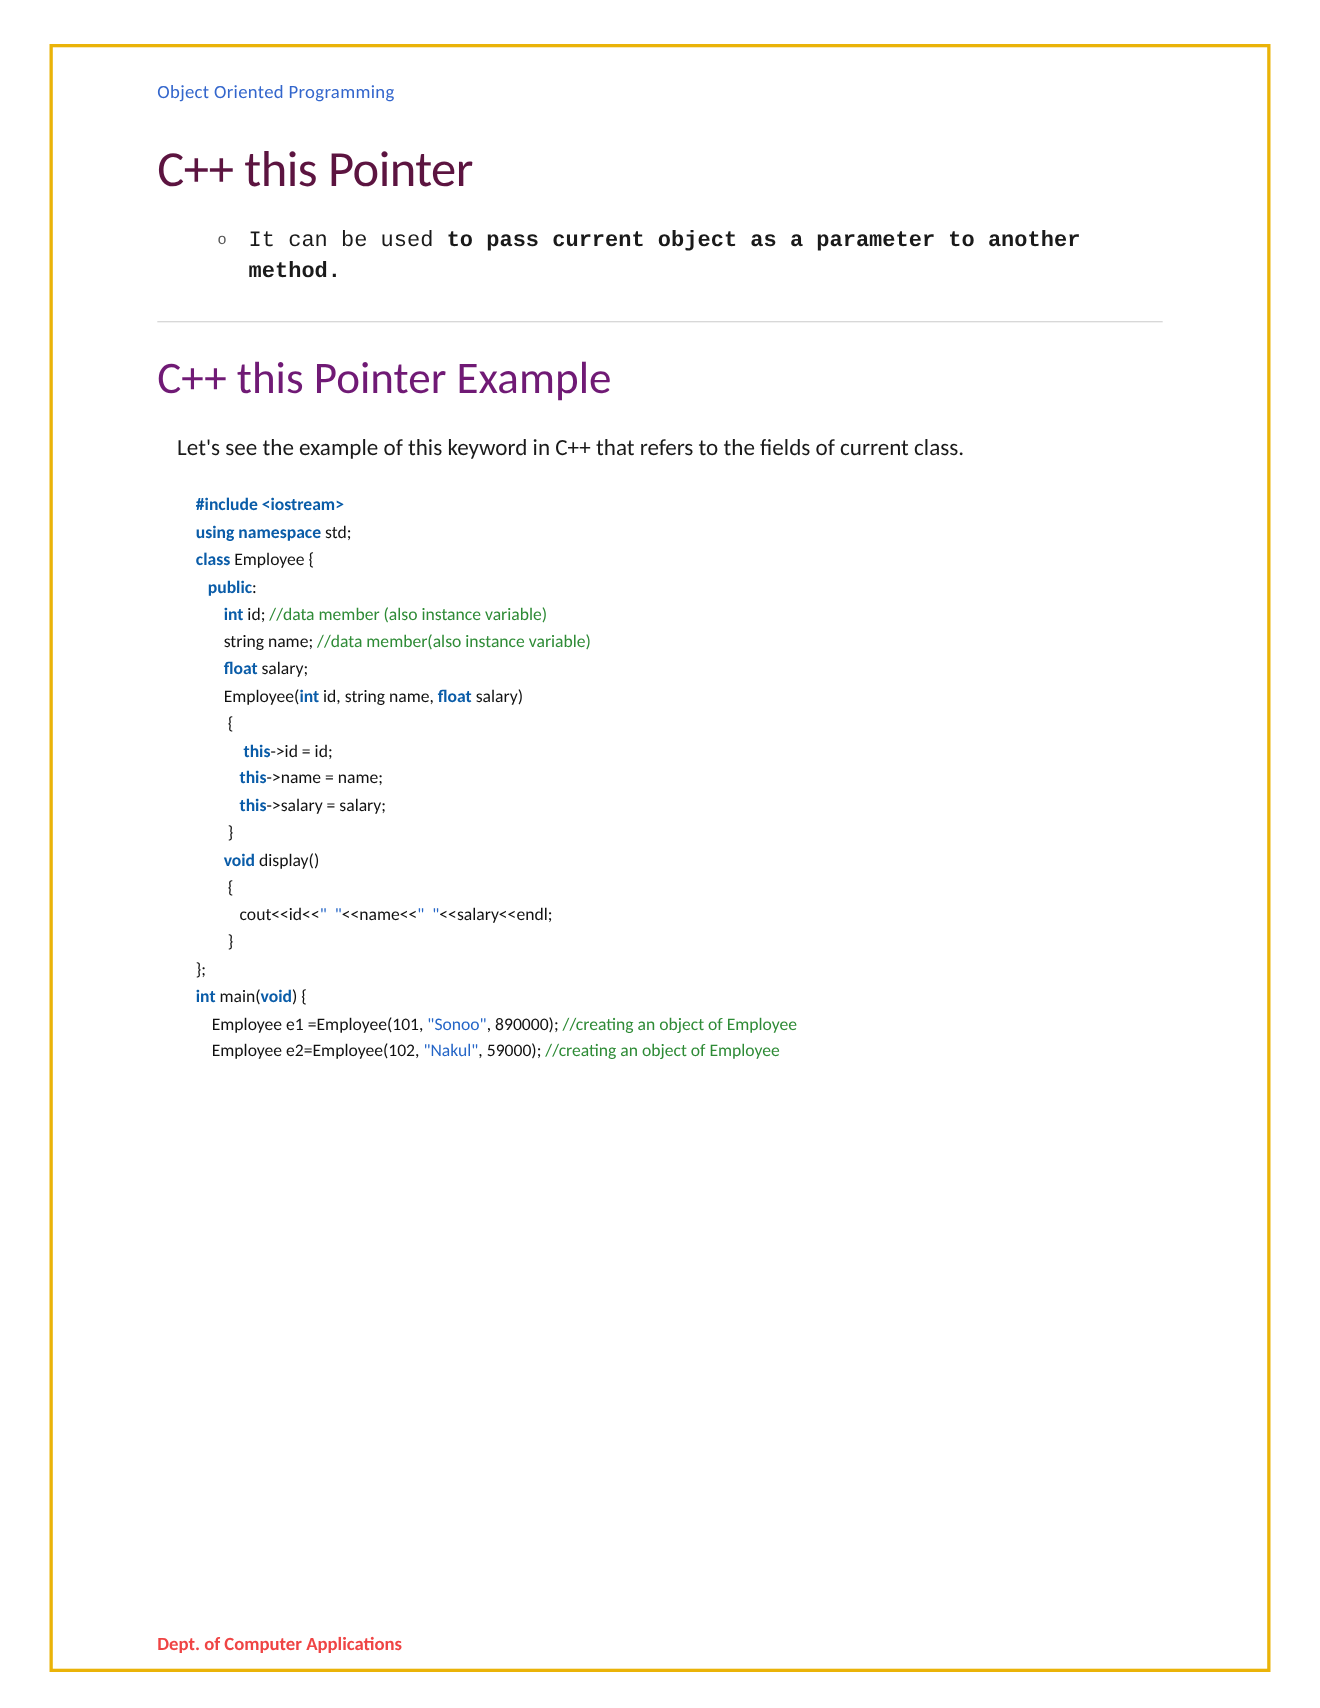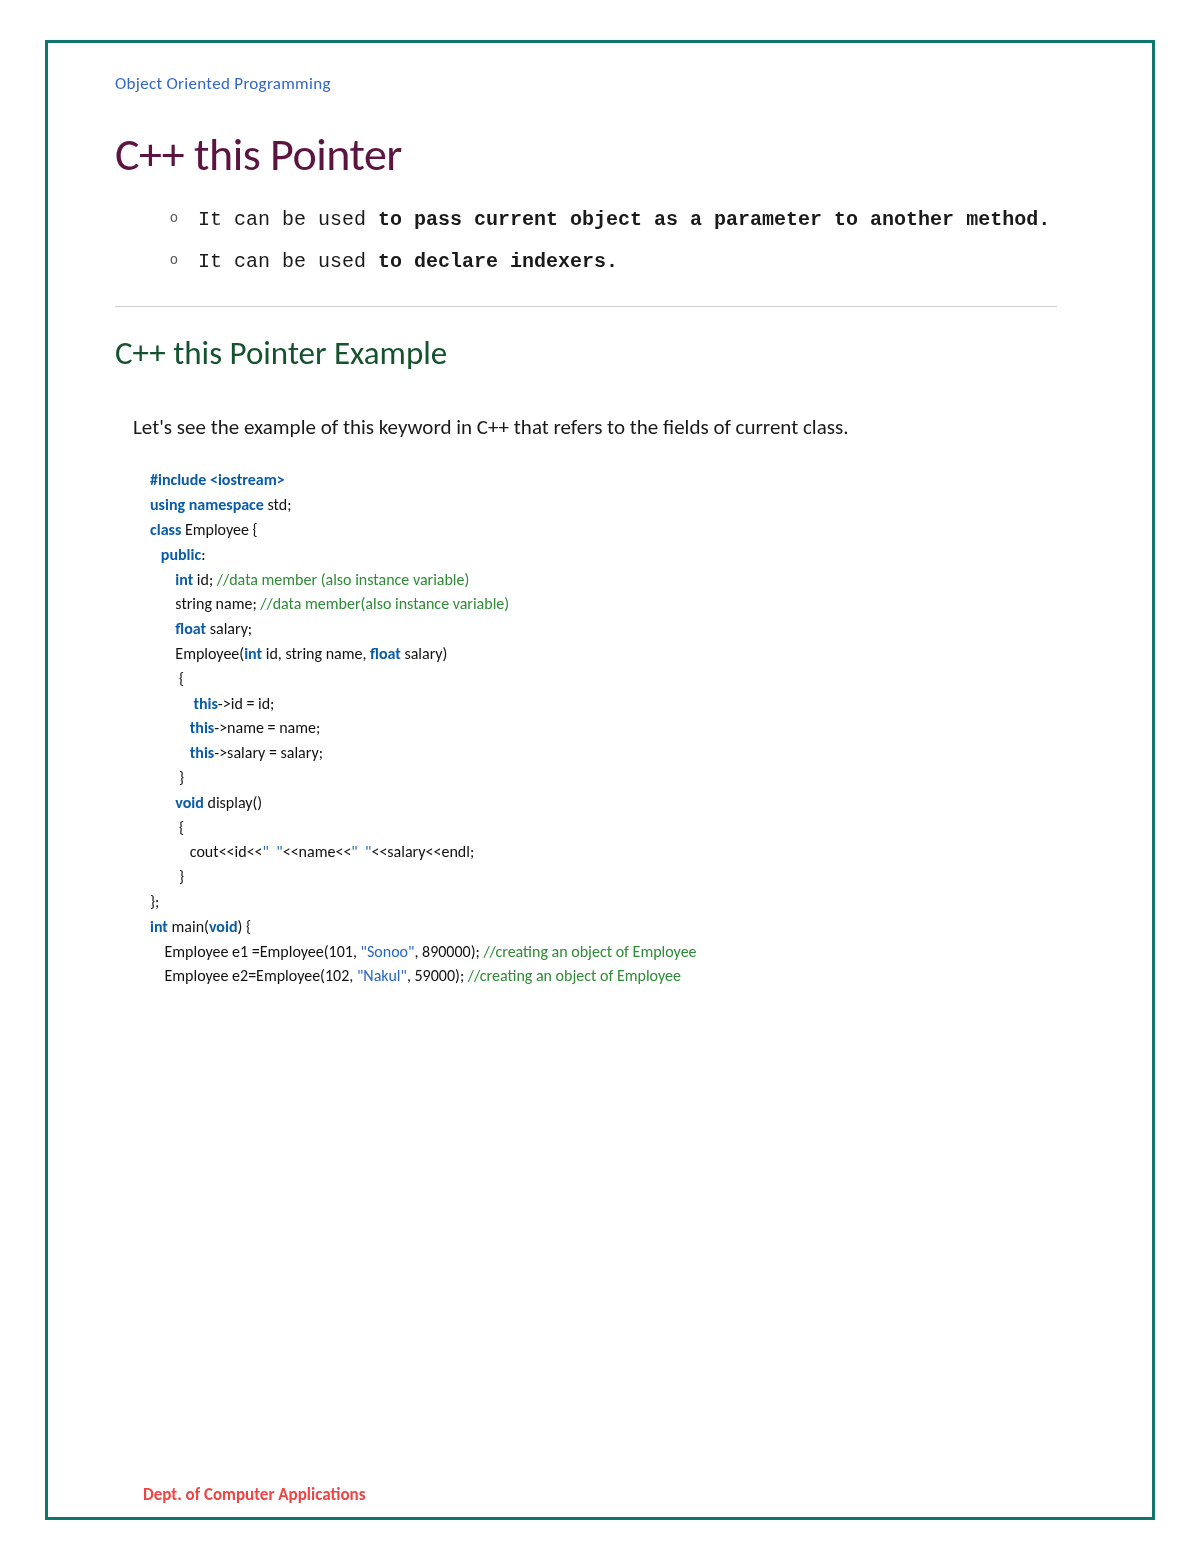--- a/index.html
+++ b/index.html
@@ -10,24 +10,24 @@
     color: #1a1a1a;
   }
   .page-wrap {
     width: 1200px;
     margin: 0 auto;
     padding: 40px 45px 30px 45px;
     box-sizing: border-box;
     position: relative;
   }
   .page {
-    border: 3px solid #0f766e;
+    border: 3px solid #eab308;
     box-sizing: border-box;
     min-height: 1480px;
-    padding: 30px 95px 40px 67px;
+    padding: 30px 95px 40px 95px;
     position: relative;
   }
   .header-link {
     color: #3366cc;
     font-size: 17px;
     letter-spacing: 0.3px;
     font-weight: 400;
   }
   h1.title {
     font-size: 46px;
@@ -69,24 +69,24 @@
   }
   ul.usages li .bold {
     font-weight: 700;
   }
   hr.sep {
     border: none;
     border-top: 1px solid #cfcfcf;
     margin: 10px 0 26px 0;
   }
   h2.subtitle {
-    font-size: 33px;
-    color: #14532d;
+    font-size: 41px;
+    color: #701a75;
     font-weight: 400;
-    margin: 0 0 40px 0;
+    margin: 0 0 24px 0;
   }
   .lead {
     font-size: 21px;
     line-height: 1.4;
     margin: 0 0 26px 18px;
   }
   .code-block {
     font-family: "Segoe UI", "Calibri", Arial, sans-serif;
     font-size: 16px;
     line-height: 1.55;
@@ -116,23 +116,20 @@
 
     <div class="header-link">Object Oriented Programming</div>
 
     <h1 class="title">C++ this Pointer</h1>
 
 
     <ul class="usages">
       <li>
         <span class="prefix">It can be used </span><span class="bold">to pass current object as a parameter to another method.</span>
       </li>
-      <li>
-        <span class="prefix">It can be used </span><span class="bold">to declare indexers.</span>
-      </li>
     </ul>
 
     <hr class="sep">
 
     <h2 class="subtitle">C++ this Pointer Example</h2>
 
     <p class="lead">Let's see the example of this keyword in C++ that refers to the fields of current class.</p>
 
     <div class="code-block"><span class="pre">#include &lt;iostream&gt;</span>
 <span class="kw">using namespace</span><span> std;</span>

